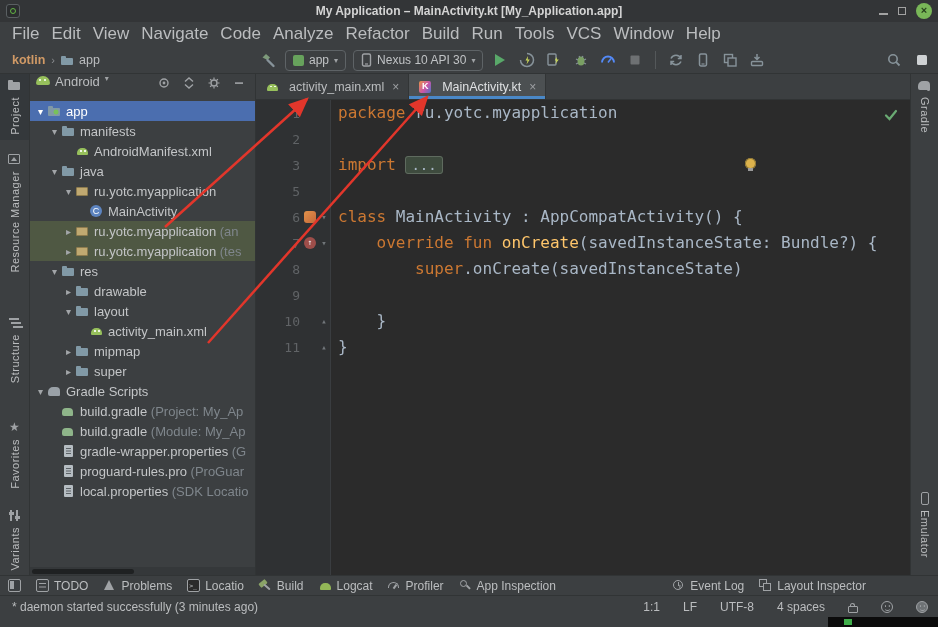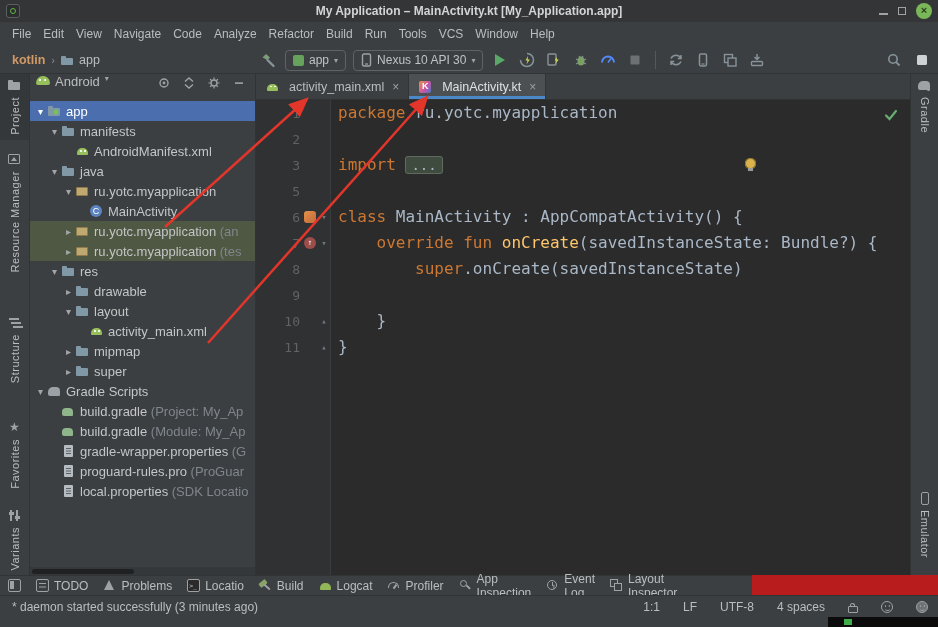--- a/index.html
+++ b/index.html
@@ -1,37 +1,37 @@
 <!DOCTYPE html>
 <html><head>
 <meta charset="utf-8">
 <style>
   html,body{margin:0;padding:0;background:#1e1e1e;}
   body{width:938px;height:627px;position:relative;overflow:hidden;
        font-family:"Liberation Sans",sans-serif;-webkit-font-smoothing:antialiased;}
-  .win{position:absolute;left:0;top:0;width:938px;height:627px;background:#b91c1c;}
+  .win{position:absolute;left:0;top:0;width:938px;height:627px;background:#14532d;}
 
   
   .titlebar{position:absolute;left:0;top:0;width:938px;height:22px;background:#333537;
             border-bottom:1px solid #282a2b;display:flex;align-items:center;justify-content:center;}
   .title{font-size:12px;font-weight:bold;color:#d4d4d4;}
   .appicon{position:absolute;left:6px;top:4px;width:14px;height:14px;border-radius:3px;
            background:#2b2d2f;border:1px solid #5a5f62;box-sizing:border-box;}
   .appicon::before{content:'';position:absolute;left:3px;top:3px;width:6px;height:6px;border-radius:50%;
            border:1.5px solid #62b543;box-sizing:border-box;}
   .winctrls{position:absolute;right:6px;top:0;height:22px;display:flex;align-items:center;gap:10px;}
   .wmin{width:9px;height:2px;background:#a2a2a2;margin-top:6px;}
   .wmax{width:8px;height:8px;border:1.5px solid #a2a2a2;box-sizing:border-box;}
   .wclose{width:16px;height:16px;border-radius:50%;background:#79b758;color:#27411d;font-size:11px;
           line-height:15px;text-align:center;font-weight:bold;}
 
   
   .menubar{position:absolute;left:0;top:22px;width:938px;height:24px;background:#3c3f41;
            display:flex;align-items:center;padding-left:6px;box-sizing:border-box;}
-  .menu-item{padding:0 6px;font-size:12px;color:#bbbdbf;}
+  .menu-item{padding:0 6px;font-size:17px;color:#bbbdbf;}
 
   
   .navrow{position:absolute;left:0;top:46px;width:938px;height:28px;background:#3c3f41;
           border-bottom:1px solid #313435;box-sizing:border-box;}
   .crumbs{position:absolute;left:12px;top:0;height:28px;display:flex;align-items:center;gap:6px;font-size:12.5px;}
   .crumb-root{color:#d19a66;font-weight:bold;}
   .crumbsep{color:#8a8d90;font-size:11px;}
   .cfold{width:12px;height:9px;position:relative;}
   .cfold::before{content:'';position:absolute;left:0;top:2px;width:12px;height:7px;background:#8199a6;border-radius:1px;}
   .cfold::after{content:'';position:absolute;left:0;top:0;width:5px;height:3px;background:#8199a6;border-radius:1px 1px 0 0;}
@@ -145,21 +145,21 @@
   .gi-class{width:12px;height:12px;border-radius:3px;background:linear-gradient(135deg,#e2924a,#c4683a);}
   .gi-override{width:12px;height:12px;border-radius:50%;background:#9e4e4a;color:#eceff1;font-size:8px;
         line-height:12px;text-align:center;}
   .gi-override::before{content:'↑';}
   .bulb{position:absolute;left:489px;top:6px;width:11px;height:11px;border-radius:50%;background:#dcb24c;
         box-shadow:inset 0 0 0 1px #8a7435;}
   .bulb::after{content:'';position:absolute;left:3.2px;top:10px;width:4.5px;height:3px;background:#9a9a9a;}
   .okcheck{position:absolute;top:6px;right:12px;z-index:2;}
 
   
-  .bottombar{position:absolute;left:0;top:575px;width:752px;height:20px;background:#3c3f41;
+  .bottombar{position:absolute;left:0;top:575px;width:938px;height:20px;background:#3c3f41;
         border-top:1px solid #313435;display:flex;align-items:center;gap:15px;padding:0 8px;
         box-sizing:border-box;font-size:12px;color:#bbbdbf;}
   .bswitch{width:13px;height:13px;border:1.3px solid #9fa2a5;border-radius:2px;position:relative;box-sizing:border-box;flex:none;}
   .bswitch::before{content:'';position:absolute;left:1px;top:1px;width:3.5px;height:8px;background:#9fa2a5;}
   .bbgroup{display:flex;align-items:center;gap:15px;}
   .bbgroup.right{margin-left:auto;margin-right:64px;}
   .bitem{display:flex;align-items:center;gap:5px;}
   .blb{font-size:12px;color:#bbbdbf;}
   .bbi{width:13px;height:13px;position:relative;flex:none;box-sizing:border-box;}
   .bbi-todo{border:1.2px solid #9fa2a5;border-radius:2px;}

